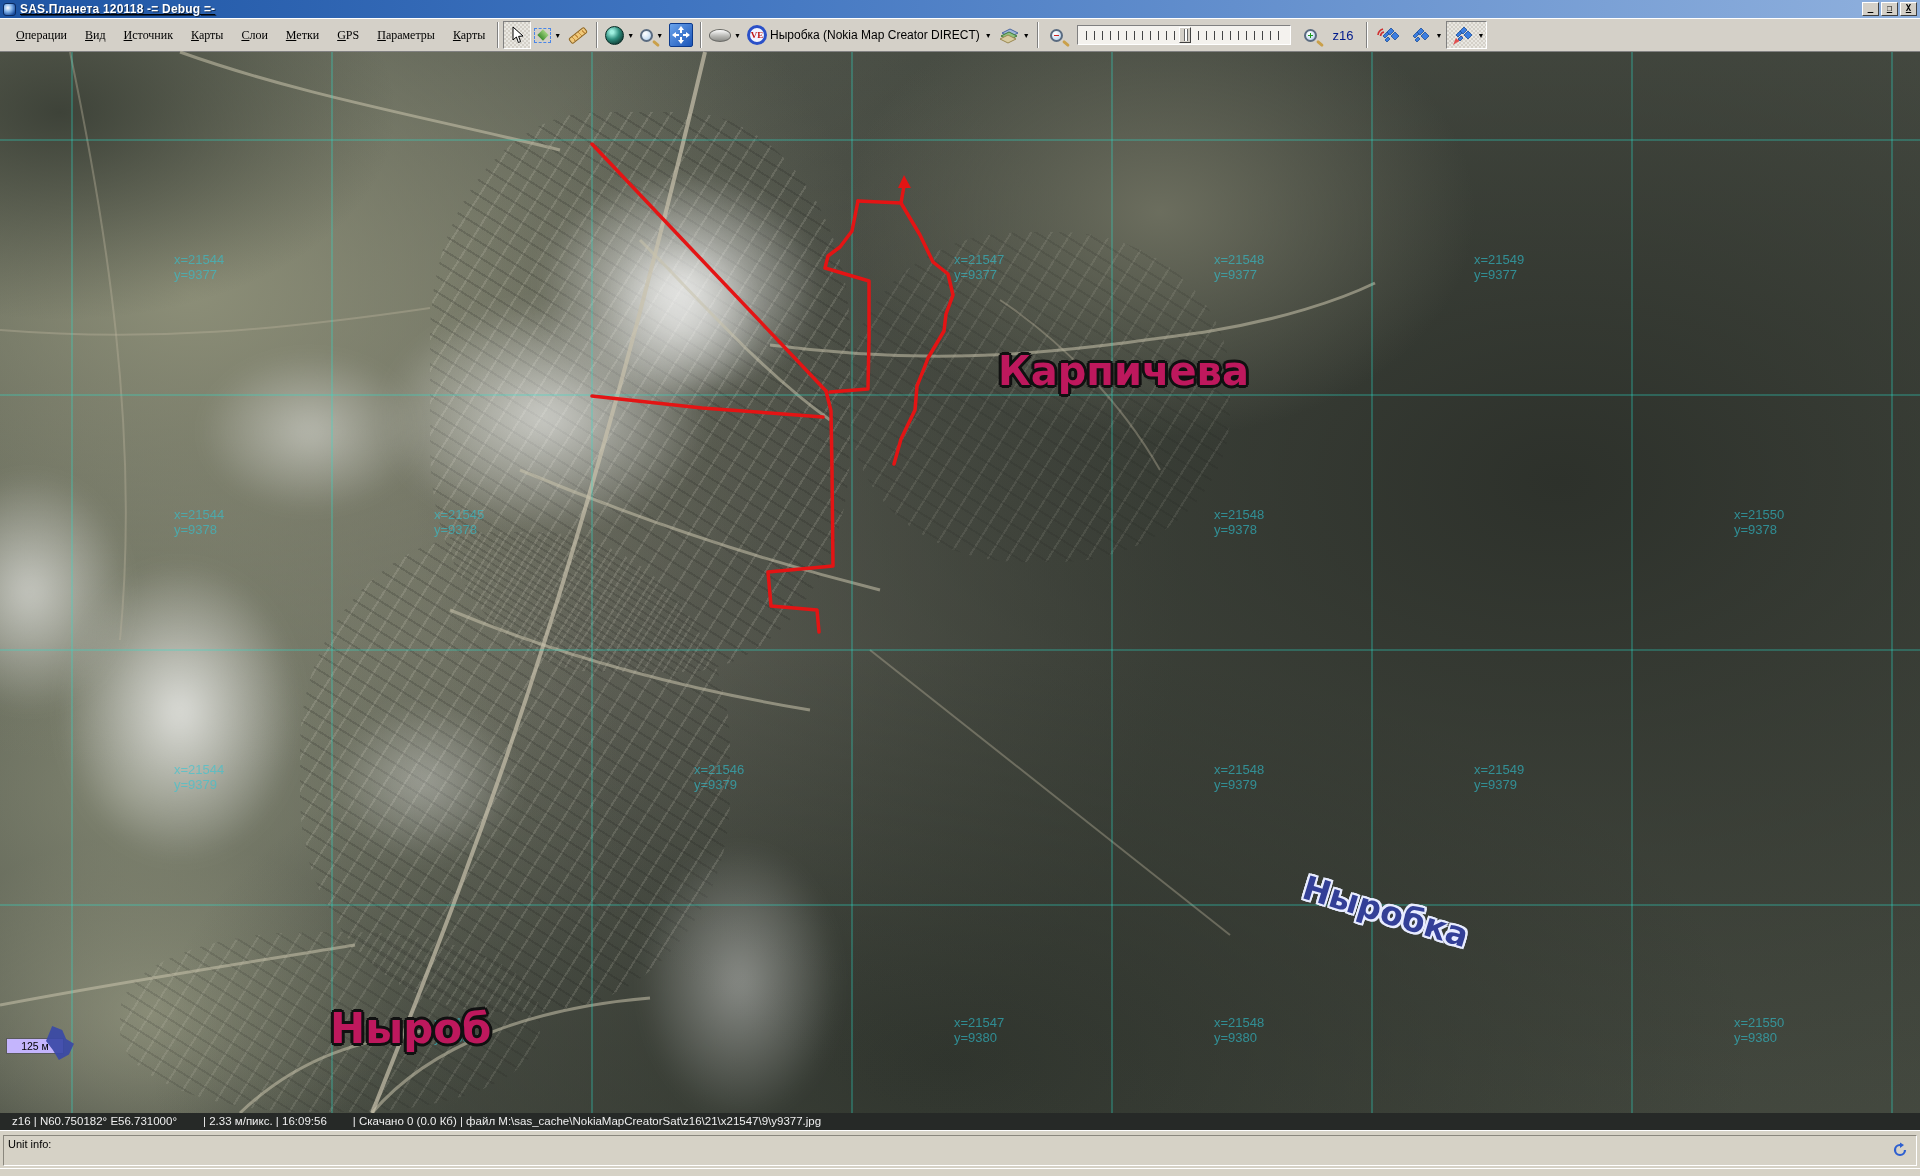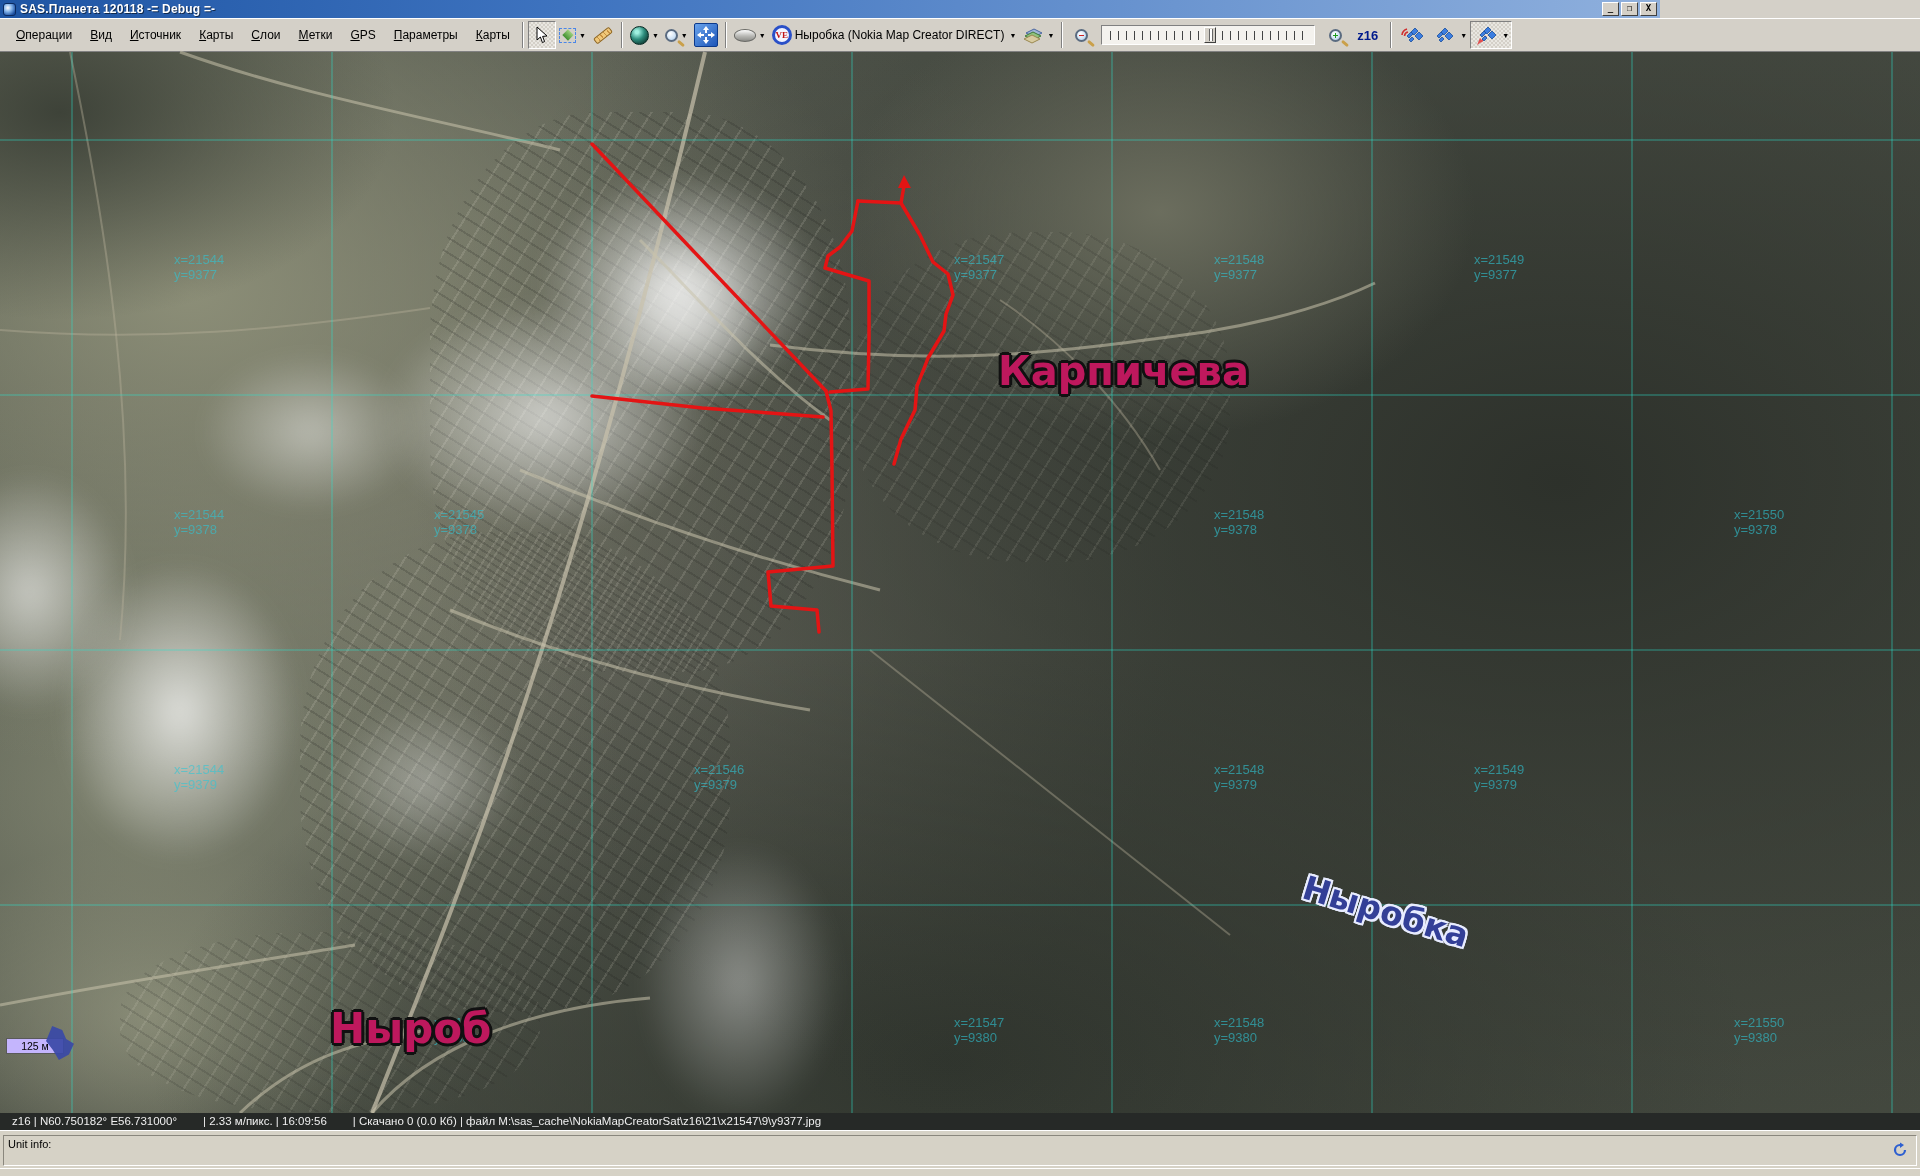--- a/index.html
+++ b/index.html
@@ -1,50 +1,50 @@
 <!DOCTYPE html>
 <html><head>
 <meta charset="utf-8">
 <style>
   * { margin:0; padding:0; box-sizing:border-box; }
   html,body { width:1920px; height:1176px; overflow:hidden; background:#d4d0c8;
               font-family:"Liberation Sans", sans-serif; }
   .win { position:absolute; inset:0; }
 
   
-  .titlebar { position:absolute; left:0; top:0; width:1660px; height:18px;
+  .titlebar { position:absolute; left:0; top:0; width:1920px; height:18px;
     background:linear-gradient(90deg,#1e55a4 0%,#3f74c0 35%,#8fb0dd 100%);
-    display:flex; align-items:center; padding:0 3px; }
+    display:flex; align-items:center; padding:0 3px;text-decoration:underline; }
   .app-ico { width:13px; height:13px; margin-right:4px;
     background:radial-gradient(circle at 35% 35%,#fff,#7fb0e8 40%,#1c4fa0 80%);
     border-radius:3px; border:1px solid #0a2a60; }
   .title-text { color:#fff; font-weight:bold; font-size:12px; letter-spacing:.2px;
     text-shadow:1px 1px 0 rgba(0,0,0,.55); }
   .winbtns { margin-left:auto; display:flex; gap:2px; }
   .winbtn { width:17px; height:14px; background:#d4d0c8; border:1px solid;
     border-color:#fff #404040 #404040 #fff; font-size:9px; line-height:11px;
     text-align:center; font-weight:bold; color:#000; font-family:"DejaVu Sans Mono",monospace; }
 
   
   .toolrow { position:absolute; left:0; top:18px; width:1920px; height:34px;
     background:#d4d0c8; border-top:1px solid #fff; border-bottom:1px solid #808080;
     display:flex; align-items:center; }
-  .menu { display:flex; align-items:center; padding-left:8px; gap:2px; }
+  .menu { display:flex; align-items:center; padding-left:8px; gap:2px;font-family:Liberation Serif, serif; }
   .menu-item { font-size:12px; color:#000; padding:3px 8px; white-space:nowrap; }
   .menu-item:first-letter { text-decoration:underline; }
   .tb-sep { width:2px; height:26px; margin:0 4px; border-left:1px solid #808080;
     border-right:1px solid #fff; }
   .tb-btn { height:28px; min-width:28px; display:flex; align-items:center; justify-content:center;
     gap:1px; padding:0 2px; border:1px solid transparent; }
   .tb-btn.pressed { border-color:#808080 #fff #fff #808080;
     background-image:repeating-conic-gradient(#e9e7e1 0 25%, #d4d0c8 0 50%);
     background-size:4px 4px; }
   .dd { font-size:7px; color:#000; margin-left:2px; }
   .tb-label { font-size:12px; color:#000; white-space:nowrap; margin:0 2px; }
-  .z-label { font-size:13px; font-weight:bold; color:#001a8c; margin:0 8px; }
+  .z-label { font-size:13px; font-weight:normal; color:#001a8c; margin:0 8px; }
 
   
   .i-select { width:17px; height:15px; border:1px dashed #4a86e8; position:relative; }
   .i-select::after { content:""; position:absolute; left:4px; top:2px; width:8px; height:8px;
     background:linear-gradient(#9fd27e,#3f8f2f); transform:rotate(45deg); }
   .i-ruler { width:20px; height:7px; transform:rotate(-38deg);
     background:repeating-linear-gradient(90deg,#f0c878 0 3px,#c89040 3px 4px);
     border:1px solid #916418; border-radius:2px; }
   .i-globe { width:19px; height:19px; border-radius:50%;
     background:radial-gradient(circle at 35% 30%,#9ff0e0 10%,#2e8d7d 45%,#0c332c 85%);

